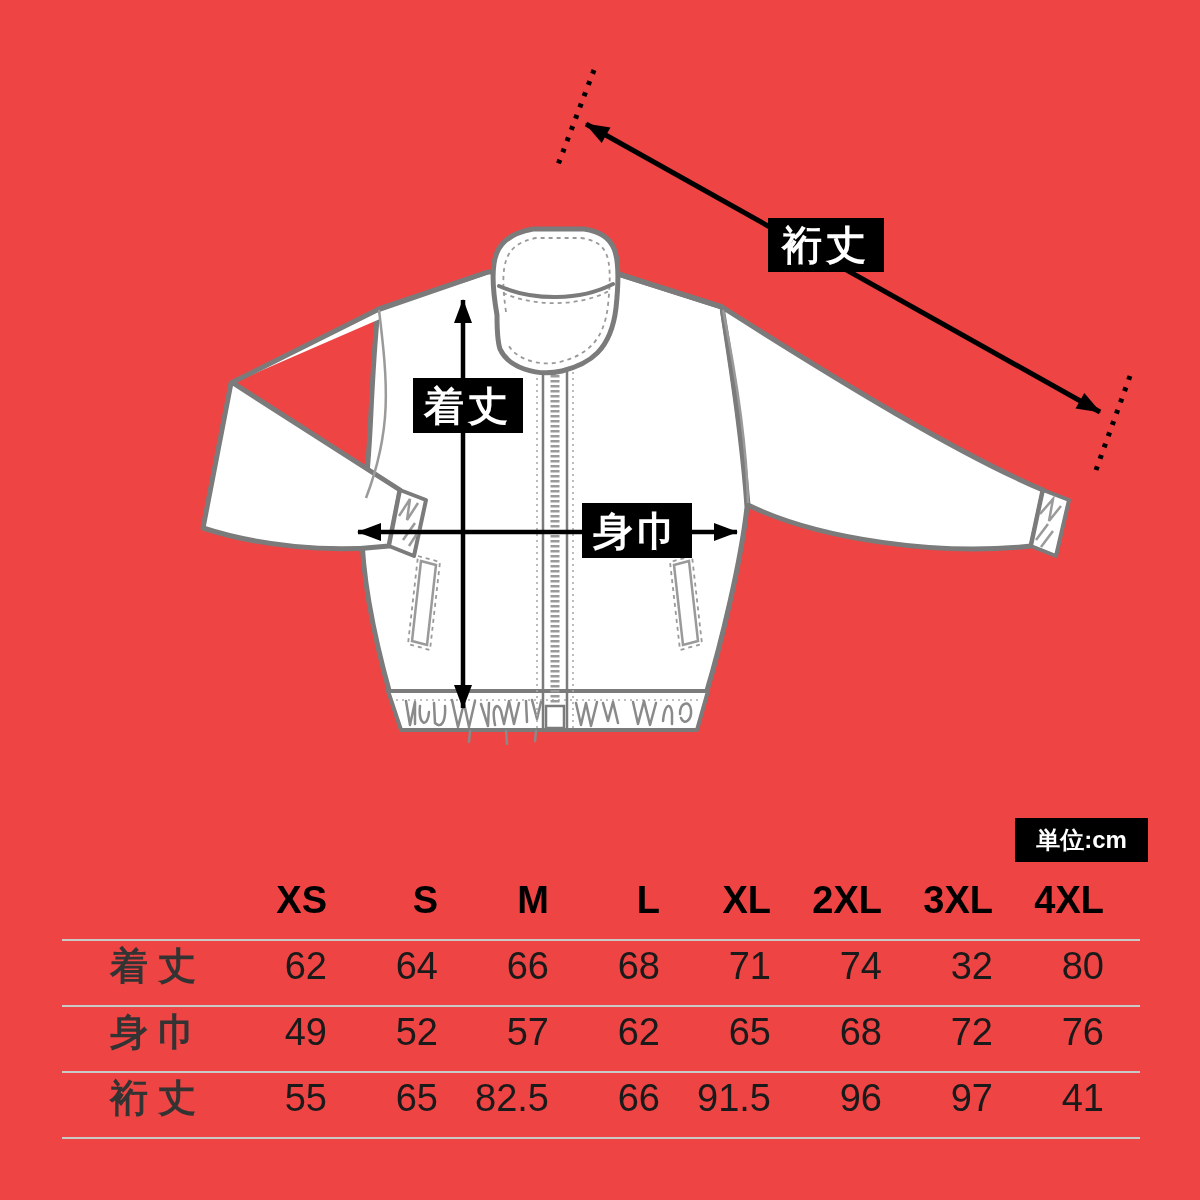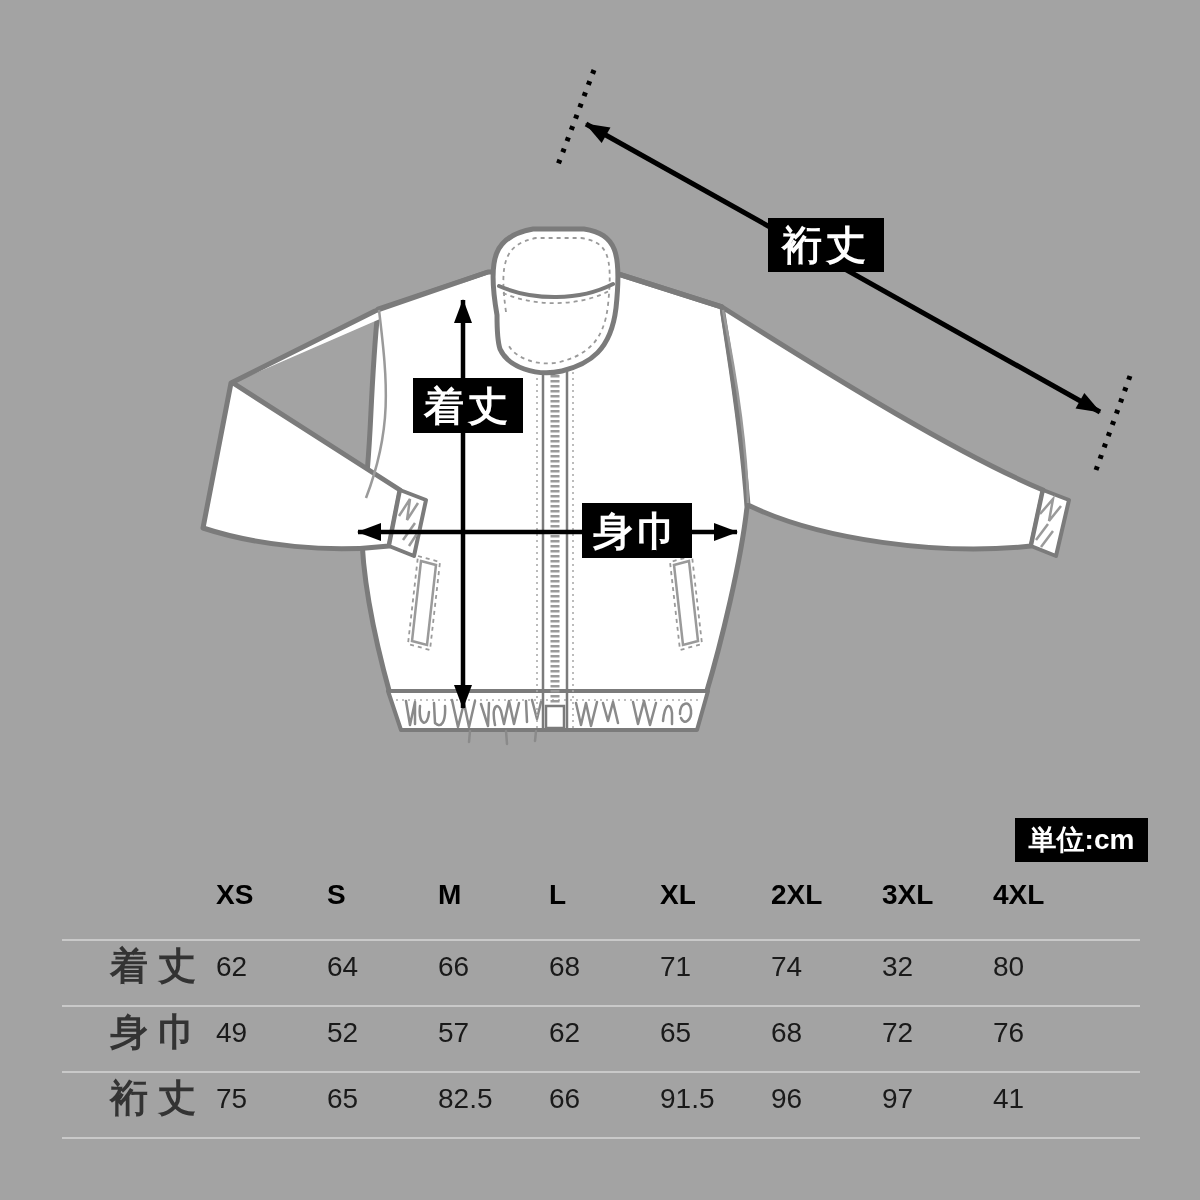--- a/index.html
+++ b/index.html
@@ -2,21 +2,21 @@
 <html style="--label-bg: #000000; --label-text: #ffffff; --arrow: #000000; --line-art: #7b7b7b; --line-art-light: #9a9a9a; --table-line: #c9c9c9; --table-text: #1a1a1a;"><head>
 <meta charset="utf-8">
 <style>
   :root{
     --label-bg:#000000; --label-text:#ffffff; --arrow:#000000;
     --line-art:#7b7b7b; --line-art-light:#9a9a9a;
     --table-line:#c9c9c9; --table-text:#1a1a1a;
   }
   html,body{margin:0;padding:0;background:#fff;}
   body{font-family:"Liberation Sans","DejaVu Sans",sans-serif;}
-  .canvas{position:relative;width:1200px;height:1200px;background:#a3a3a3;overflow:hidden;}
+  .canvas{position:relative;width:1200px;height:1200px;background:#ef4444;overflow:hidden;}
   .art{position:absolute;left:0;top:0;}
   
   .thickf{fill:#ffffff;stroke:var(--line-art);stroke-width:5;stroke-linejoin:round;}
   .mid{fill:#ffffff;stroke:var(--line-art);stroke-width:4;stroke-linejoin:round;}
   .ln{fill:none;stroke:var(--line-art);stroke-width:4;stroke-linecap:round;}
   .ln2{fill:none;stroke:var(--line-art);stroke-width:2.5;}
   .thin{fill:none;stroke:var(--line-art-light);stroke-width:2.5;}
   .dash{fill:none;stroke:var(--line-art-light);stroke-width:1.8;stroke-dasharray:4 4;}
   .dots-st{fill:none;stroke:#ababab;stroke-width:1.6;stroke-dasharray:2 4;}
   .scrib{fill:none;stroke:#8a8a8a;stroke-width:2.5;stroke-linecap:round;stroke-linejoin:round;}
@@ -27,30 +27,30 @@
   
   .measure-label{
     position:absolute;background:var(--label-bg);color:var(--label-text);
     display:flex;align-items:center;justify-content:center;
     font-size:40px;font-weight:bold;letter-spacing:4px;line-height:1;
   }
   .unit-badge{
     position:absolute;left:1015px;top:818px;width:133px;height:44px;
     background:var(--label-bg);color:var(--label-text);
     display:flex;align-items:center;justify-content:center;
-    font-size:28px;font-weight:bold;line-height:1;
+    font-size:24px;font-weight:bold;line-height:1;
   }
   
   .size-table{position:absolute;left:62px;top:879px;width:1078px;}
   .t-row{border-bottom:2px solid var(--table-line);}
   .t-grid{display:grid;grid-template-columns:154px repeat(8,111px);align-items:center;width:1042px;}
   .t-head{height:60px;}
   .t-head .t-cell{font-weight:bold;color:#000;}
   .t-body{height:64px;}
-  .t-cell{text-align:left;font-size:28px;color:var(--table-text);}
+  .t-cell{text-align:right;font-size:38px;color:var(--table-text);}
   .t-label{text-align:left;padding-left:48px;font-size:38px;font-weight:bold;color:#333;letter-spacing:10px;}
 </style>
 </head>
 <body>
 
 <div class="canvas">
 
   <svg class="art" width="1200" height="812" viewBox="0 0 1200 812">
     <defs>
       <marker id="ah" markerUnits="userSpaceOnUse" markerWidth="28" markerHeight="22" refX="24" refY="10" orient="auto-start-reverse">
@@ -176,21 +176,21 @@
         <div class="t-cell">65</div>
         <div class="t-cell">68</div>
         <div class="t-cell">72</div>
         <div class="t-cell">76</div>
       </div>
     </div>
 
     <div class="t-row t-body">
       <div class="t-grid">
         <div class="t-cell t-label">裄丈</div>
-        <div class="t-cell">75</div>
+        <div class="t-cell">55</div>
         <div class="t-cell">65</div>
         <div class="t-cell">82.5</div>
         <div class="t-cell">66</div>
         <div class="t-cell">91.5</div>
         <div class="t-cell">96</div>
         <div class="t-cell">97</div>
         <div class="t-cell">41</div>
       </div>
     </div>
   </div>

